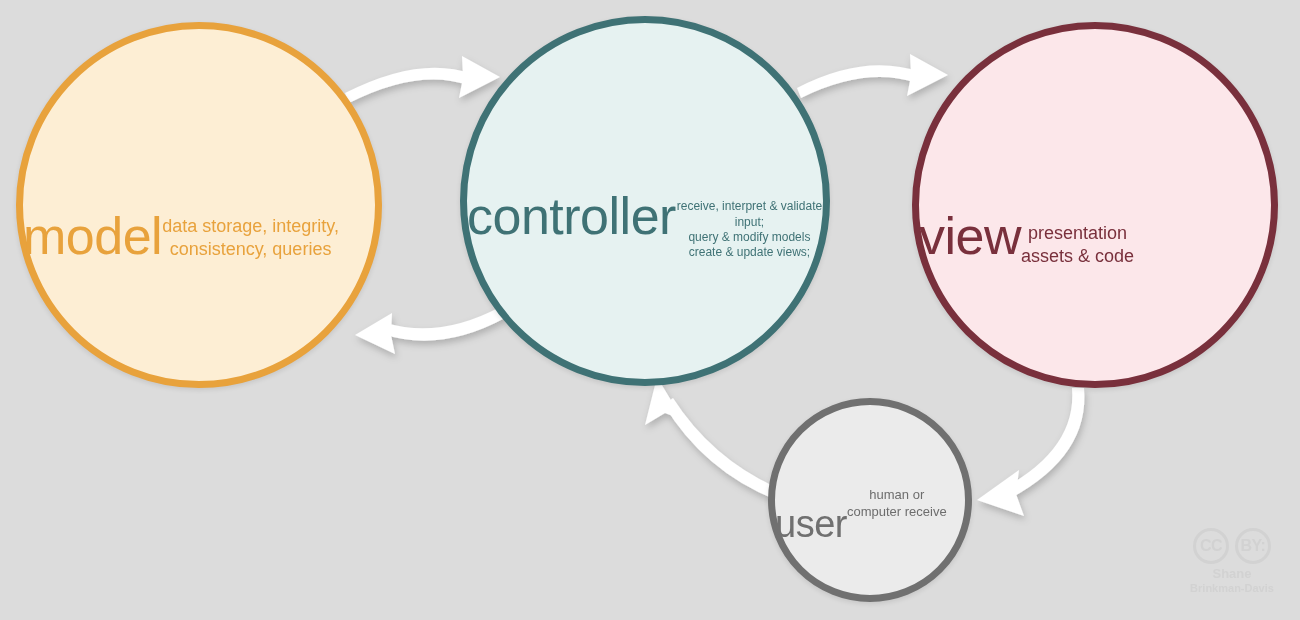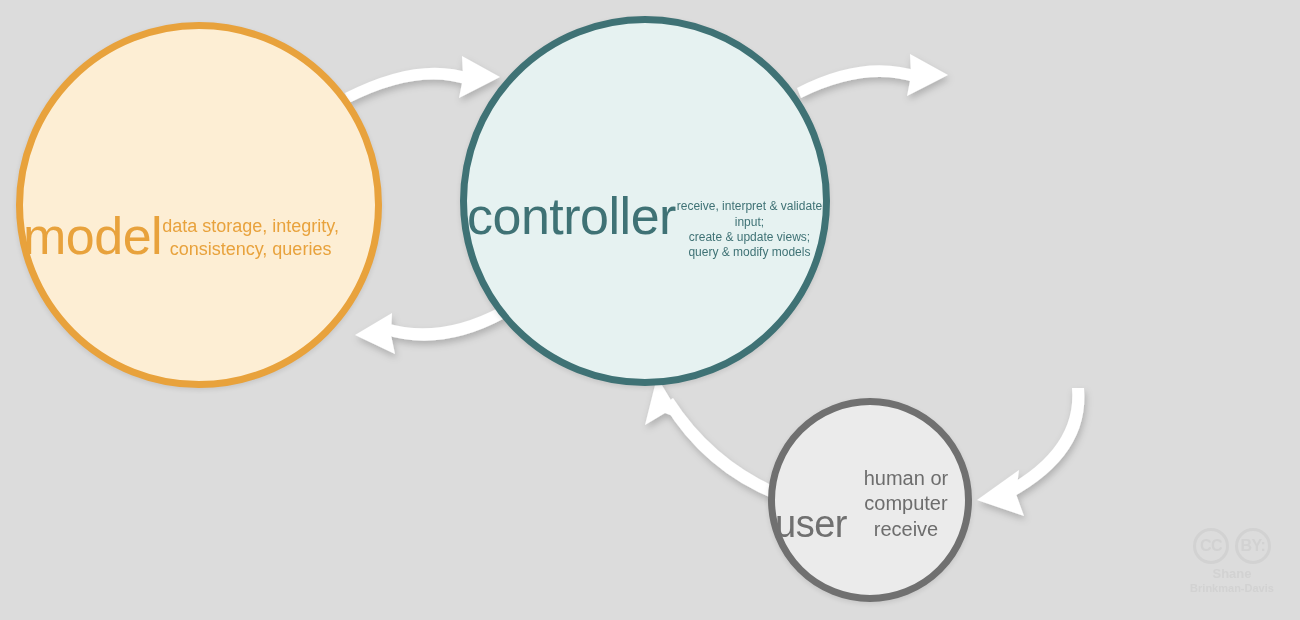--- a/index.html
+++ b/index.html
@@ -119,21 +119,21 @@
     box-shadow: 0 2px 5px rgba(0,0,0,0.10);
     z-index: 4;
   }
   #node-user .node-title {
     color: #707070;
     font-size: 38px;
     margin-top: 48px;
   }
   #node-user .node-desc {
     color: #6d6d6d;
-    font-size: 20px;
+    font-size: 13px;
     margin-top: 8px;
   }
 
   
   #license-badge {
     position: absolute;
     left: 1172px;
     top: 528px;
     width: 120px;
     height: 82px;
@@ -221,25 +221,32 @@
     <div class="node-desc">
       <div>data storage, integrity,</div>
       <div>consistency, queries</div>
     </div>
   </div>
 
   <div class="node" id="node-controller">
     <div class="node-title">controller</div>
     <div class="node-desc">
       <div>receive, interpret &amp; validate input;</div>
+      <div>query &amp; modify models</div>
       <div>create &amp; update views;</div>
-      <div>query &amp; modify models</div>
-    </div>
-  </div>
-
+    </div>
+  </div>
+
+  <div class="node" id="node-view">
+    <div class="node-title">view</div>
+    <div class="node-desc">
+      <div>presentation</div>
+      <div>assets &amp; code</div>
+    </div>
+  </div>
 
   <div class="node" id="node-user">
     <div class="node-title">user</div>
     <div class="node-desc">
       <div>human or</div>
       <div>computer receive</div>
     </div>
   </div>
 
   <div id="license-badge">

